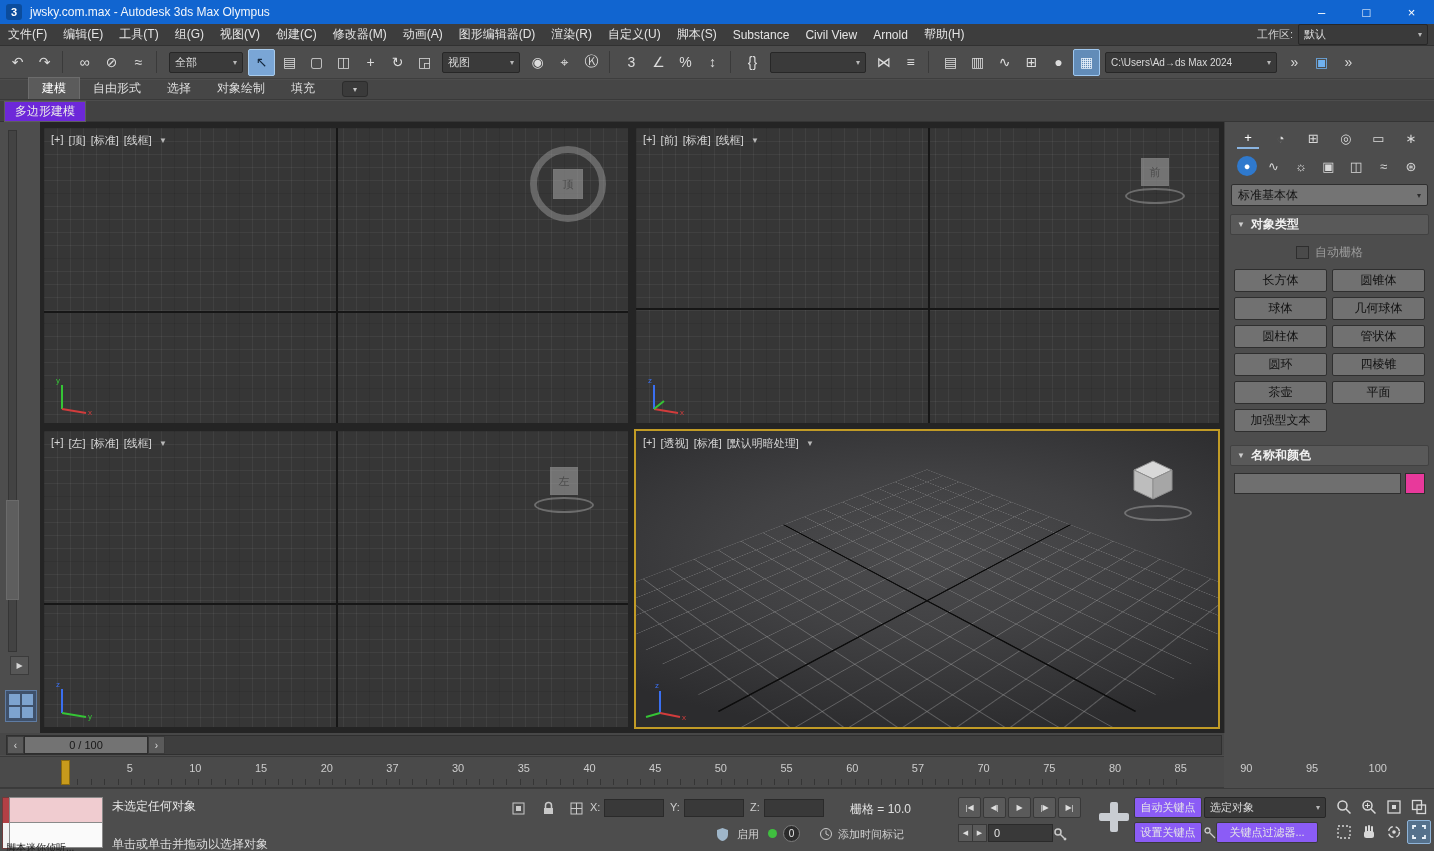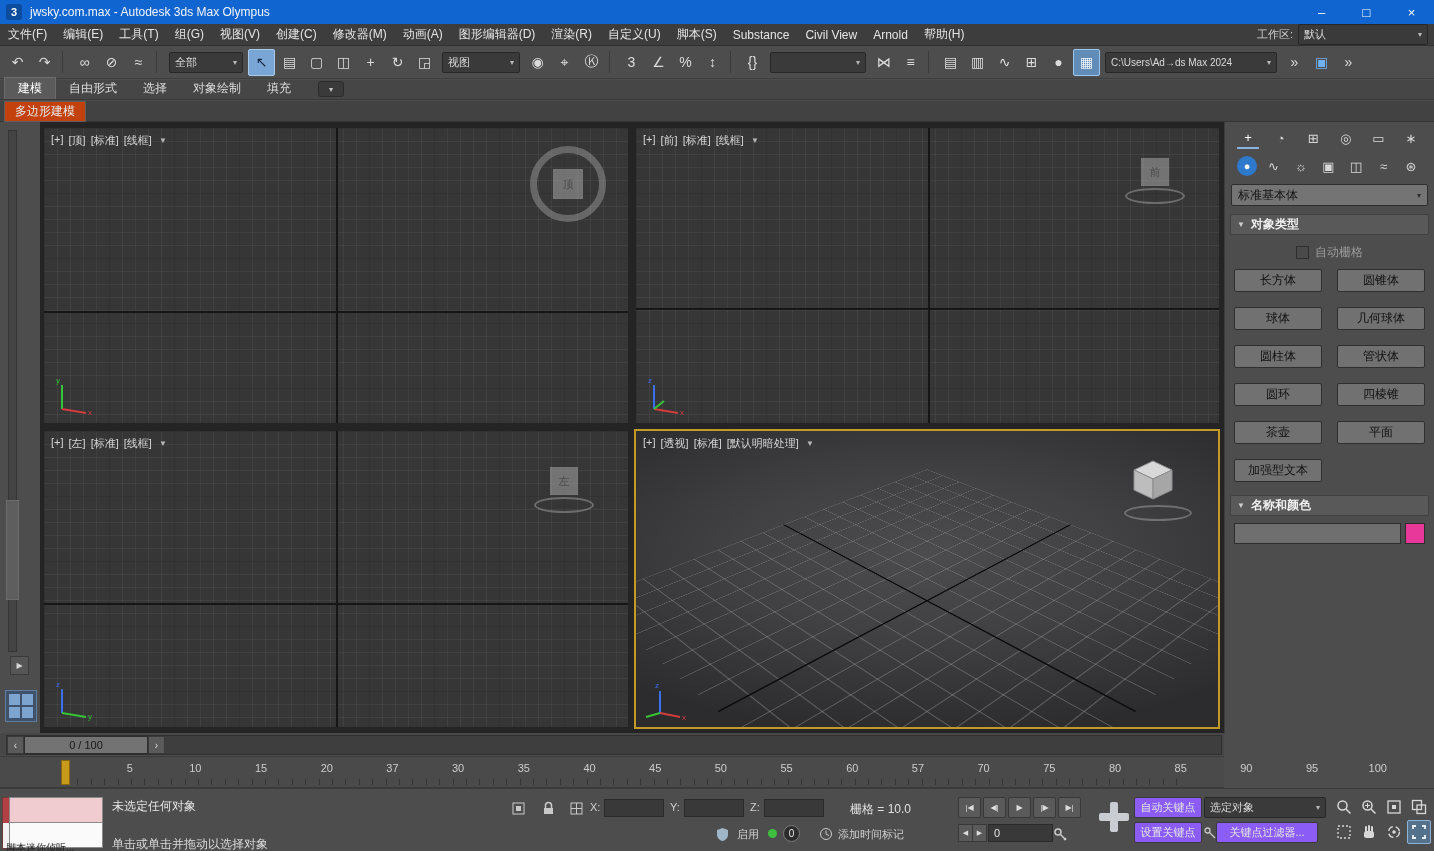--- a/index.html
+++ b/index.html
@@ -28,28 +28,28 @@
   .tb-group{display:flex;align-items:center;}
   .tbtn{width:25px;height:25px;margin:0 1px;display:flex;align-items:center;justify-content:center;
         font-size:14px;color:#dcdcdc;border-radius:2px;}
   .tbtn.sep{width:4px;height:22px;border-left:1px solid #3a3a3a;margin:0 4px;border-radius:0;}
   .tbtn.hl{background:#7aa6d6;color:#14283e;border:1px solid #a8cbec;}
   .tbtn.blue{color:#6fb1ef;}
   .tbtn.hl-blue{background:#628cb8;border:1px solid #9ec7ef;color:#eaf3fc;}
   .tb-field{margin:0 4px;}
   
   #ribbon-tabs{position:absolute;left:0;top:80px;width:1434px;height:20px;background:#464646;border-bottom:1px solid #393939;
-               display:flex;align-items:flex-end;padding-left:4px;box-sizing:border-box;}
+               display:flex;align-items:flex-end;padding-left:28px;box-sizing:border-box;}
   .rtab{padding:2px 13px;font-size:12px;color:#dedede;}
   .rtab.active{background:#5b5b5b;border:1px solid #6c6c6c;border-bottom:none;color:#fff;}
   .ribbon-min{margin-left:14px;margin-bottom:2px;width:24px;height:14px;background:#3a3a3a;border:1px solid #2c2c2c;
               border-radius:3px;display:flex;align-items:center;justify-content:center;font-size:8px;color:#c6c6c6;}
   #ribbon-sub{position:absolute;left:0;top:101px;width:1434px;height:20px;background:#424242;border-bottom:1px solid #353535;
               display:flex;align-items:center;}
-  .subtab{margin-left:4px;padding:1px 10px;background:#c2410c;border:1px solid #5e5e5e;font-size:12px;color:#e8e8e8;}
+  .subtab{margin-left:4px;padding:1px 10px;background:#6d28d9;border:1px solid #5e5e5e;font-size:12px;color:#e8e8e8;}
   
   #viewport-area{position:absolute;left:40px;top:122px;width:1184px;height:611px;background:#242424;}
   .vp{position:absolute;background-color:#363636;overflow:hidden;
       background-image:linear-gradient(rgba(0,0,0,0.22) 1px,transparent 1px),
                        linear-gradient(90deg,rgba(0,0,0,0.22) 1px,transparent 1px),
                        linear-gradient(rgba(255,255,255,0.05) 1px,transparent 1px),
                        linear-gradient(90deg,rgba(255,255,255,0.05) 1px,transparent 1px);
       background-size:65px 65px,65px 65px,13px 13px,13px 13px;}
   .vp-label{position:absolute;top:5px;left:7px;display:flex;gap:5px;align-items:center;font-size:11px;color:#d6d6d6;z-index:5;}
   .vp-label .dd-arrow{margin-left:2px;}
@@ -89,21 +89,21 @@
   .cp-ico.active-cat{background:#2f79cd;border-radius:50%;width:20px;height:20px;color:#fff;font-size:11px;}
   .panel-dd{margin:6px 6px 0 6px;height:20px;background:#747474;border:1px solid #2e2e2e;border-radius:2px;color:#131313;
             font-size:12px;display:flex;align-items:center;justify-content:space-between;padding:0 6px;}
   .panel-dd .dd-arrow{color:#2b2b2b;}
   .rollout{margin:8px 5px 0 5px;}
   .rollout-hd{height:19px;background:#595959;border:1px solid #414141;border-radius:2px;color:#f0f0f0;font-size:12px;
               font-weight:bold;display:flex;align-items:center;gap:6px;padding:0 6px;}
   .rollout-hd .tri{font-size:8px;color:#cdcdcd;font-weight:normal;}
   .autogrid{display:flex;align-items:center;justify-content:center;gap:6px;margin:9px 0 3px 0;color:#9b9b9b;font-size:12px;}
   .checkbox{width:11px;height:11px;background:#4a4a4a;border:1px solid #2e2e2e;}
-  .prim-grid{display:grid;grid-template-columns:1fr 1fr;gap:15px;padding:5px 4px;}
+  .prim-grid{display:grid;grid-template-columns:1fr 1fr;gap:5px;padding:5px 4px;}
   .prim-btn{height:21px;background:#717171;border:1px solid #2f2f2f;border-radius:2px;color:#111;font-size:12px;
             display:flex;align-items:center;justify-content:center;white-space:nowrap;}
   .name-row{display:flex;gap:4px;padding:7px 4px;align-items:center;}
   .name-field{flex:1;height:19px;background:#6f6f6f;border:1px solid #2e2e2e;}
   .color-swatch{width:18px;height:19px;border:1px solid #2e2e2e;}
   
   #time-slider{position:absolute;left:0;top:733px;width:1224px;height:22px;background:#474747;display:flex;align-items:center;}
   .ts-track{position:absolute;left:6px;top:2px;width:1214px;height:18px;background:#3e3e3e;border:1px solid #303030;}
   .ts-arrow{position:absolute;top:3px;width:15px;height:16px;background:#5a5a5a;border:1px solid #3a3a3a;
             display:flex;align-items:center;justify-content:center;font-size:10px;color:#ddd;z-index:2;}

